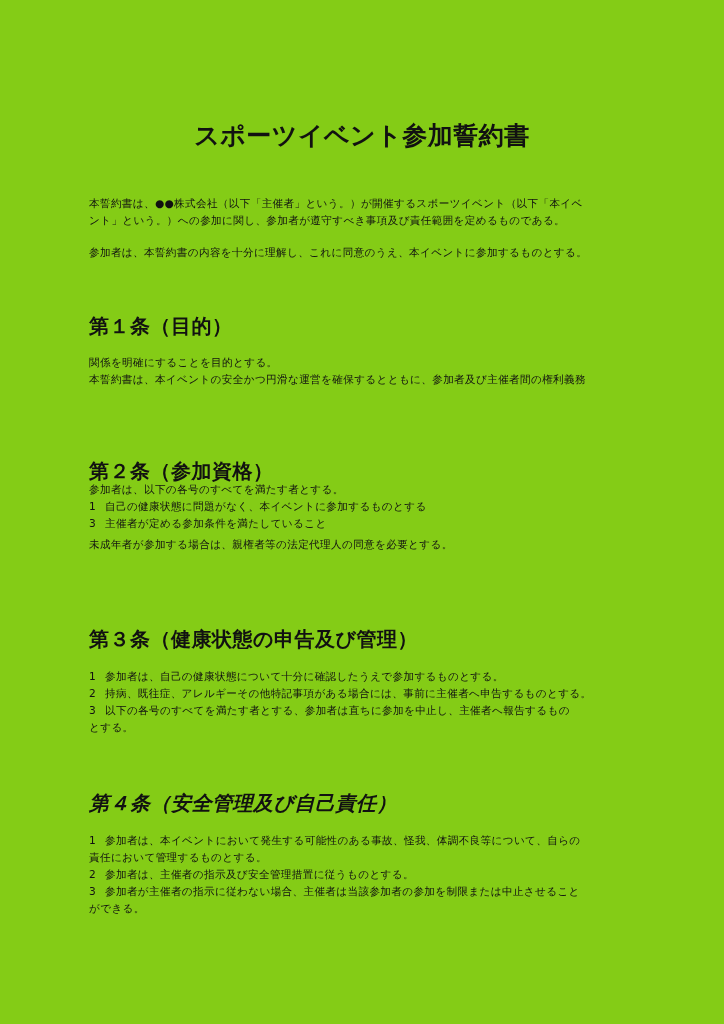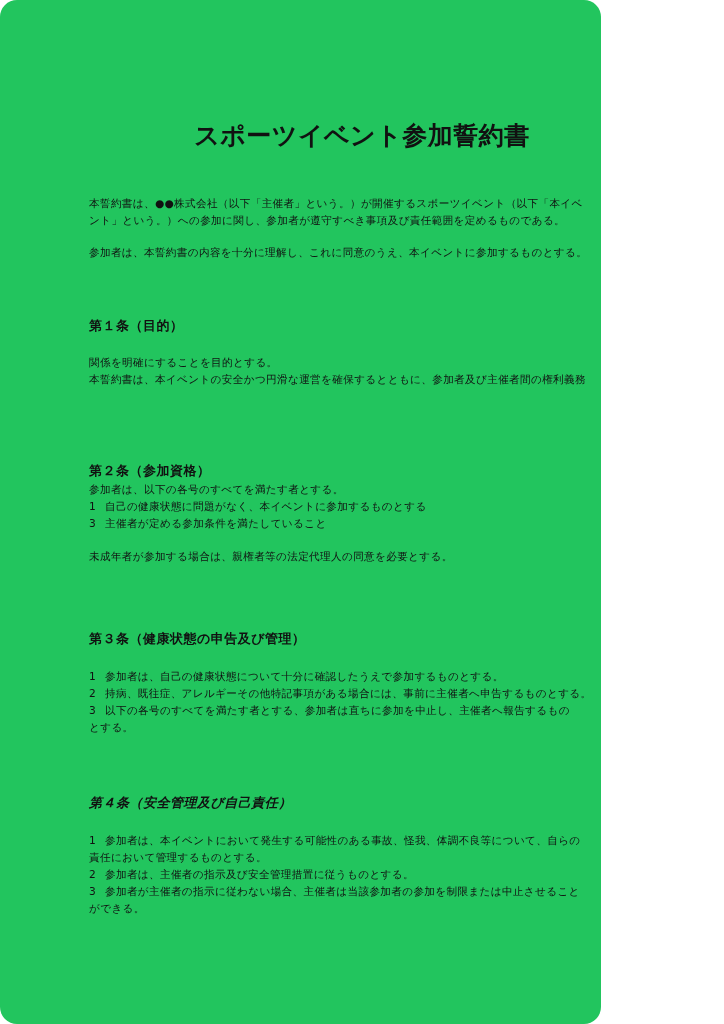--- a/index.html
+++ b/index.html
@@ -1,24 +1,24 @@
 <!DOCTYPE html>
 <html><head>
   <meta charset="utf-8">
   <style>
     html, body { margin: 0; padding: 0; background: #ffffff; }
     body { width: 724px; height: 1024px; position: relative; overflow: hidden;
            font-family: "DejaVu Sans", "Liberation Sans", sans-serif; color: #111111; }
-    .page { position: absolute; left: 0; top: 0; width: 601px; height: 1024px; background: #22c55e; border-radius: 17px; }
+    .page { position: absolute; left: 0; top: 0; width: 724px; height: 1024px; background: #84cc16; }
     .title { position: absolute; top: 118px; left: 0; width: 724px; text-align: center;
              font-size: 25px; font-weight: bold; letter-spacing: 0.5px; line-height: 36px; margin: 0; }
     .block { position: absolute; left: 89px; width: 550px; font-size: 10.6px; line-height: 17px;
              letter-spacing: 0.35px; margin: 0; }
     .block p { margin: 0; }
-    .heading { position: absolute; left: 89px; font-size: 13px; font-weight: bold;
+    .heading { position: absolute; left: 89px; font-size: 20px; font-weight: bold;
                line-height: 28px; margin: 0; letter-spacing: 0.5px; }
     .item-num { display: inline-block; width: 16px; }
   </style>
 </head>
 <body>
 
 <div class="page">
 
   <h1 class="title">スポーツイベント参加誓約書</h1>
 
@@ -36,21 +36,21 @@
     <p>関係を明確にすることを目的とする。</p>
     <p>本誓約書は、本イベントの安全かつ円滑な運営を確保するとともに、参加者及び主催者間の権利義務</p>
   </div>
 
   <h2 class="heading" style="top:457px;">第２条（参加資格）</h2>
   <div class="block" style="top:481px;">
     <p>参加者は、以下の各号のすべてを満たす者とする。</p>
     <p><span class="item-num">1</span><span>自己の健康状態に問題がなく、本イベントに参加するものとする</span></p>
     <p><span class="item-num">3</span><span>主催者が定める参加条件を満たしていること</span></p>
   </div>
-  <div class="block" style="top:548px;">
+  <div class="block" style="top:536px;">
     <p>未成年者が参加する場合は、親権者等の法定代理人の同意を必要とする。</p>
   </div>
 
   <h2 class="heading" style="top:625px;">第３条（健康状態の申告及び管理）</h2>
   <div class="block" style="top:668px;">
     <p><span class="item-num">1</span><span>参加者は、自己の健康状態について十分に確認したうえで参加するものとする。</span></p>
     <p><span class="item-num">2</span><span>持病、既往症、アレルギーその他特記事項がある場合には、事前に主催者へ申告するものとする。</span></p>
     <p><span class="item-num">3</span><span>以下の各号のすべてを満たす者とする、参加者は直ちに参加を中止し、主催者へ報告するもの</span></p>
     <p>とする。</p>
   </div>

